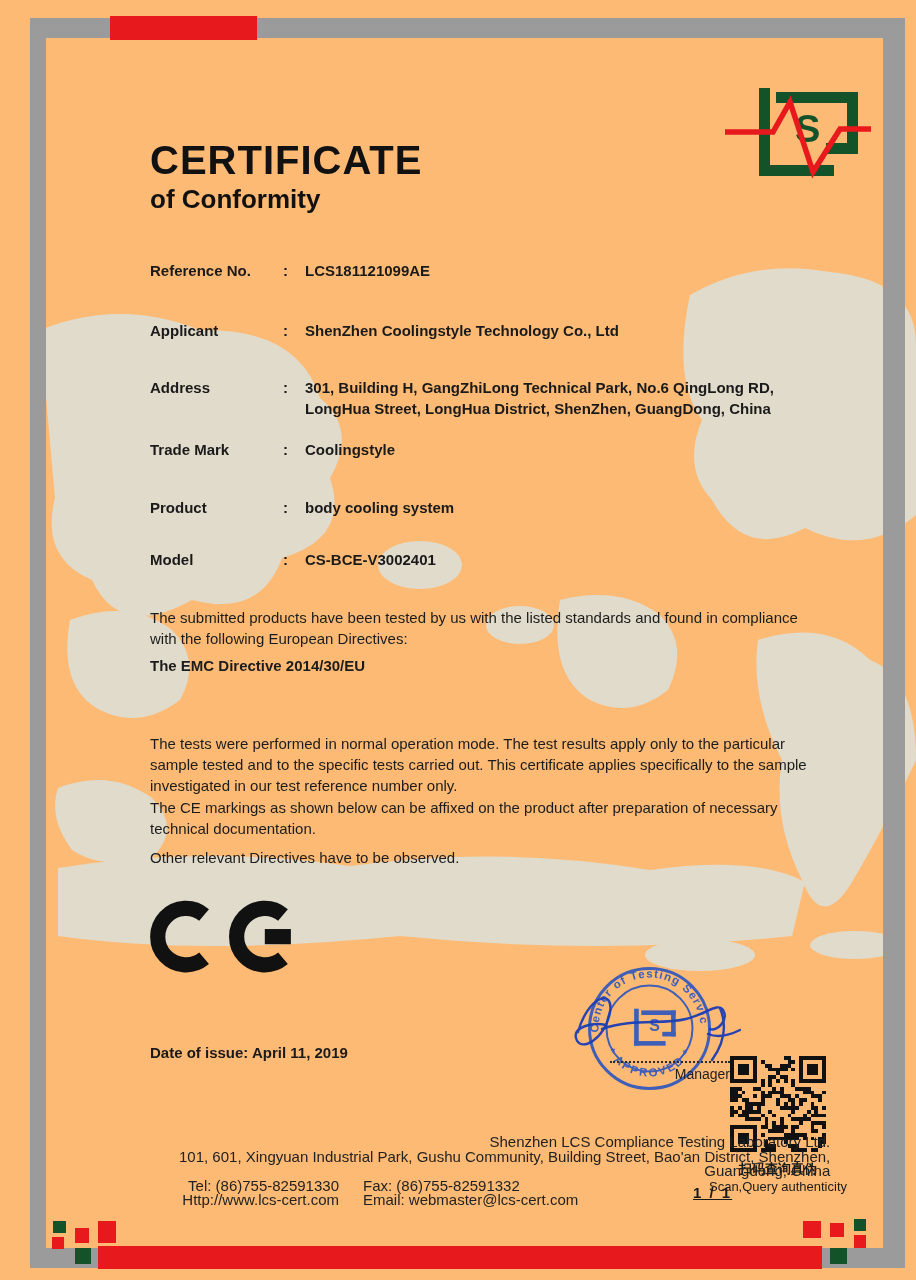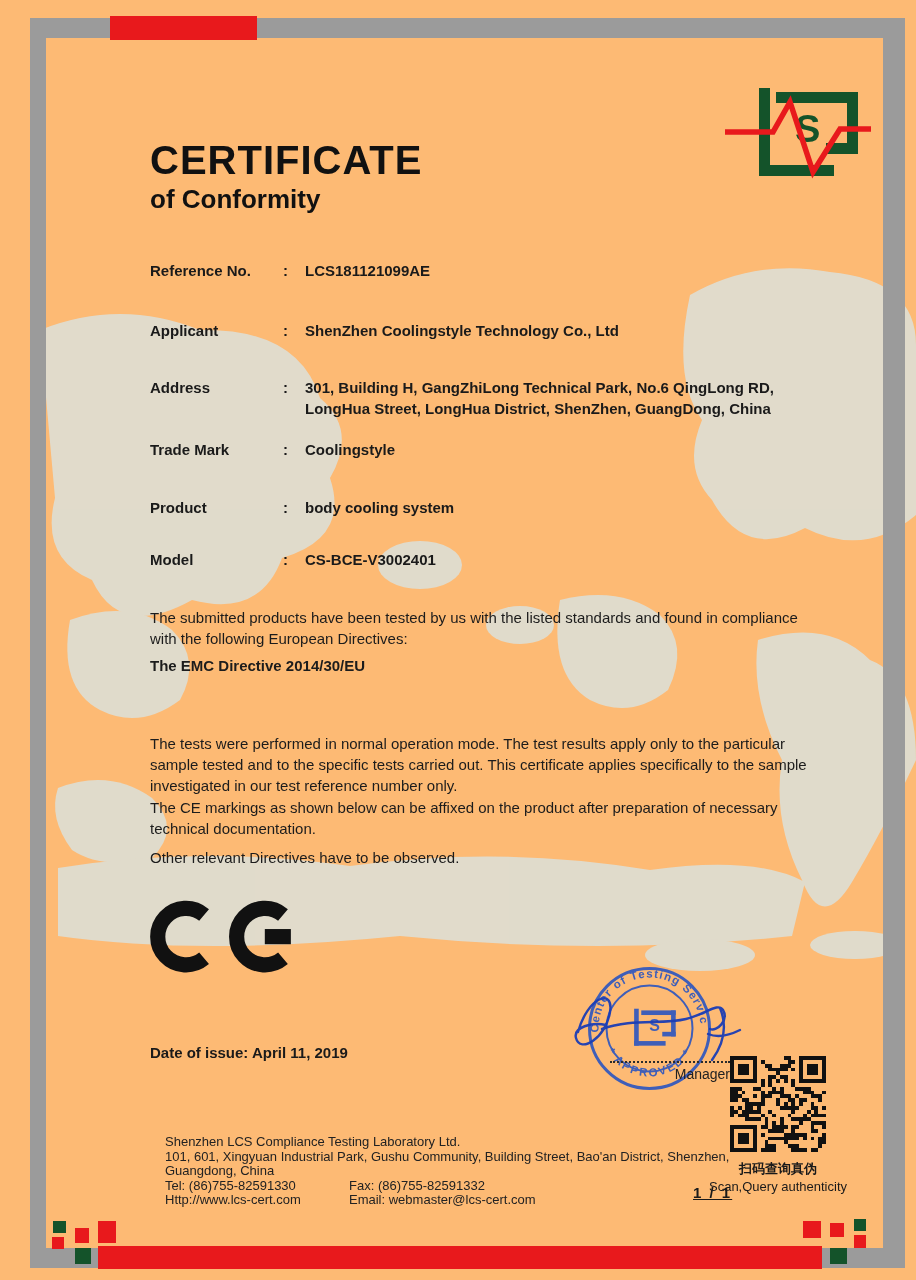--- a/index.html
+++ b/index.html
@@ -32,21 +32,21 @@
   .stamp { position:absolute; left:577px; top:956px; opacity:.9; }
   .signature { position:absolute; left:560px; top:980px; opacity:.95; }
   .sign-line { position:absolute; left:610px; top:1044px; width:120px; height:19px; border-bottom:2px dotted #2b2b2b; }
   .sign-title { position:absolute; left:610px; top:1066px; width:120px; text-align:right; font-size:14px; color:#222; }
 
   .qr-block { position:absolute; left:690px; top:1056px; width:176px; text-align:center; }
   .qr-code { display:inline-block; }
   .qr-cap-zh { font-size:13px; font-weight:bold; margin-top:4px; }
   .qr-cap-en { font-size:13px; margin-top:1px; }
 
-  .footer { position:absolute; left:165px; top:1135px; font-size:13px; line-height:14.5px; color:#222; }
+  .footer { position:absolute; left:179px; top:1135px; font-size:15px; line-height:14.5px; color:#222;text-align:right; }
   .footer-cols { display:flex;gap:24px; }
   .footer-col1 { width:160px; flex:none; }
 
   .page-num { position:absolute; left:693px; top:1184px; font-size:15px; font-weight:bold; letter-spacing:2px;text-decoration:underline; }
 </style>
 </head>
 <body>
 
 <div class="page">
 

